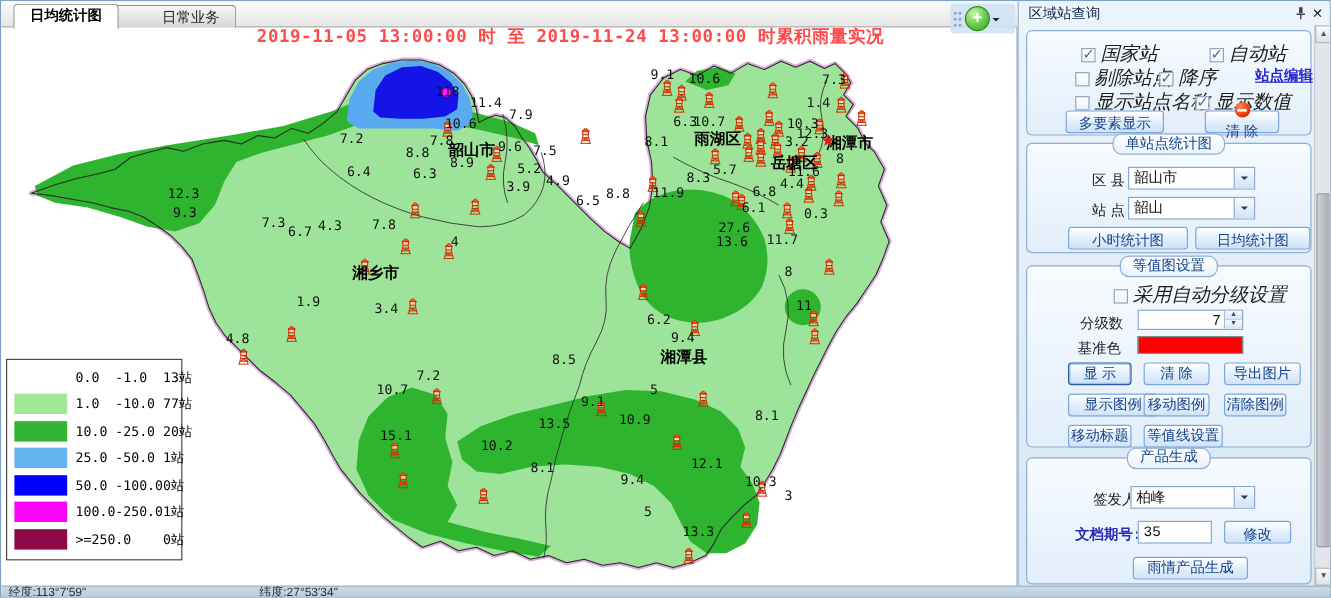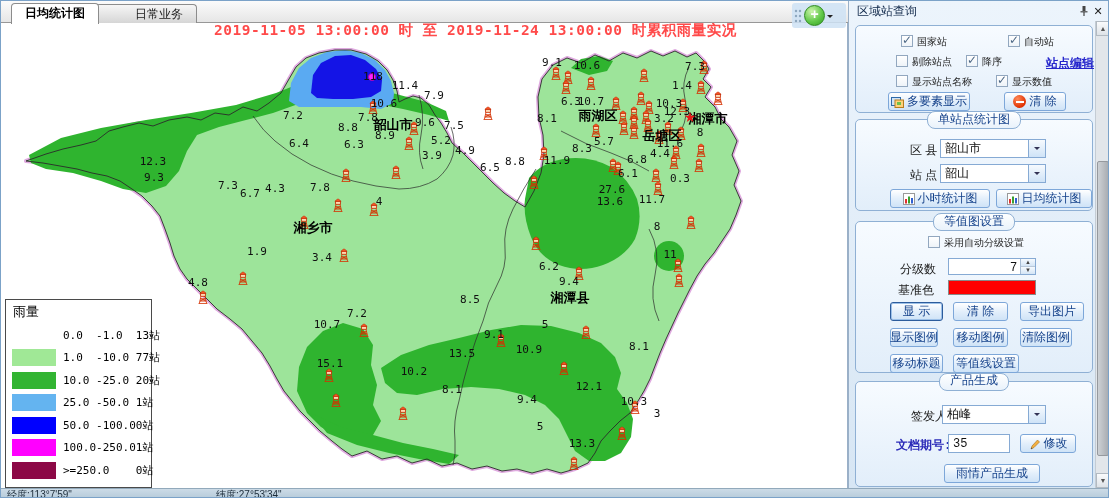--- a/index.html
+++ b/index.html
@@ -44,28 +44,28 @@
        background:linear-gradient(#ecf4fc,#d7e6f4);border-left:1px solid #9ab0c8;box-sizing:border-box;}
   .panel-header{height:20px;display:flex;align-items:center;padding:0 5px 0 8px;font-size:12px;color:#10284a;}
   .panel-header .sp{flex:1;}
   .hicon{width:14px;height:14px;display:flex;align-items:center;justify-content:center;font-size:11px;color:#222;font-weight:bold;}
   .panel-body{position:absolute;left:4px;top:22px;width:242px;bottom:0;}
   .gbox{position:absolute;left:2px;right:2px;border:1px solid #8fb0d4;border-radius:5px;
        background:linear-gradient(#f7fbff,#e2eefa);box-sizing:border-box;}
   .gcap{position:absolute;top:-9px;left:50%;transform:translateX(-50%);height:16px;line-height:15px;
        background:linear-gradient(#feffff,#e9f2fb);border:1px solid #8fb0d4;border-radius:8px;
        padding:0 10px;font-size:12px;color:#15428b;white-space:nowrap;z-index:2;}
-  .cb{position:absolute;display:flex;align-items:flex-start;font-size:10px;color:#1c1c1c;cursor:default;white-space:nowrap;}
+  .cb{position:absolute;display:flex;align-items:center;font-size:16px;color:#1c1c1c;cursor:default;white-space:nowrap;font-style:italic;}
   .cbbox{width:12px;height:12px;border:1px solid #92a7bf;background:linear-gradient(#fff,#eef3f8);
        margin-right:4px;position:relative;flex:0 0 12px;box-sizing:border-box;}
   .cbbox.on::after{content:"✓";position:absolute;left:0px;top:-3px;font-size:12px;font-weight:bold;color:#4c6785;}
   .plink{position:absolute;font-size:12px;color:#2626cc;font-weight:bold;text-decoration:underline;white-space:nowrap;}
   .pbtn{position:absolute;display:flex;align-items:center;justify-content:center;gap:3px;
        font-size:12px;color:#15428b;border:1px solid #7da7d9;border-radius:3px;height:19px;box-sizing:border-box;
-       background:linear-gradient(#ffffff,#e3effb 50%,#cfe3f7);white-space:nowrap;}
+       background:linear-gradient(#ffffff,#e3effb 50%,#cfe3f7);white-space:nowrap;flex-direction:column;}
   .pbtn.focused{border-color:#2c5c9c;box-shadow:0 0 0 1px #9cc0e8 inset;}
   .plabel{position:absolute;font-size:12px;color:#1c1c1c;white-space:nowrap;}
   .plabel.blue{color:#2a2ab8;font-weight:bold;}
   .dd{position:absolute;height:19px;border:1px solid #86aad4;background:#fff;font-size:12px;color:#111;
       display:flex;align-items:center;padding-left:4px;box-sizing:border-box;}
   .dd .arrow{margin-left:auto;width:16px;align-self:stretch;border-left:1px solid #86aad4;
       background:linear-gradient(#f6fafe,#cfe3f7);display:flex;align-items:center;justify-content:center;}
   .dd .arrow::after{content:"";width:0;height:0;border:3.5px solid transparent;border-top-color:#335;margin-top:3px;}
   .spin{position:absolute;height:17px;border:1px solid #86aad4;background:#fff;box-sizing:border-box;display:flex;}
   .spin .val{flex:1;font-size:12px;text-align:right;padding:1px 3px 0 0;color:#111;}
@@ -290,21 +290,20 @@
           <text class="dl" x="312" y="209">湘乡市</text>
           <text class="dl" x="569" y="279">湘潭县</text>
           <text class="dl" x="597" y="97">雨湖区</text>
           <text class="dl" x="661" y="117">岳塘区</text>
           <text class="dl" x="707" y="100" fill="#ee2222">湘潭市</text>
           <text x="689" y="99" fill="#e81818" font-size="14" text-anchor="middle">★</text>
         </g>
     </svg>
 
     <div class="legend">
-      <div class="lg-title">雨量</div>
       <div id="legend-rows">
           <div class="lg-row">
             <span class="lg-sw" style="background: rgb(255, 255, 255);"></span>
             <span class="lg-range">0.0  -1.0  </span>
             <span class="lg-count">13</span>
             <span>站</span>
           </div>
           <div class="lg-row">
             <span class="lg-sw" style="background: rgb(160, 232, 150);"></span>
             <span class="lg-range">1.0  -10.0 </span>
@@ -446,21 +445,21 @@
               <i>▲</i>
               <i>▼</i>
             </span>
         </div>
         <div class="plabel" style="left:42px;top:60px;">基准色</div>
         <div class="swatch" style="left:92px;top:58px;width:88px;height:15px;"></div>
         <div id="contour-buttons">
             <div class="pbtn focused" style="left: 34px; top: 80px; width: 53px;">显 示</div>
             <div class="pbtn" style="left: 97px; top: 80px; width: 55px;">清 除</div>
             <div class="pbtn" style="left: 164px; top: 80px; width: 64px;">导出图片</div>
-            <div class="pbtn" style="left: 34px; top: 106px; width: 48px;">显示图例</div>
+            <div class="pbtn" style="left: 34px; top: 106px; width: 75px;">显示图例</div>
             <div class="pbtn" style="left: 97px; top: 106px; width: 55px;">移动图例</div>
             <div class="pbtn" style="left: 164px; top: 106px; width: 52px;">清除图例</div>
             <div class="pbtn" style="left: 34px; top: 132px; width: 53px;">移动标题</div>
             <div class="pbtn" style="left: 97px; top: 132px; width: 66px;">等值线设置</div>
           </div>
       </div>
 
       <div class="gbox" style="top:358px;height:106px;font-family:Liberation Mono, monospace;">
         <div class="gcap">产品生成</div>
         <div class="plabel" style="left:55px;top:26px;">签发人</div>

